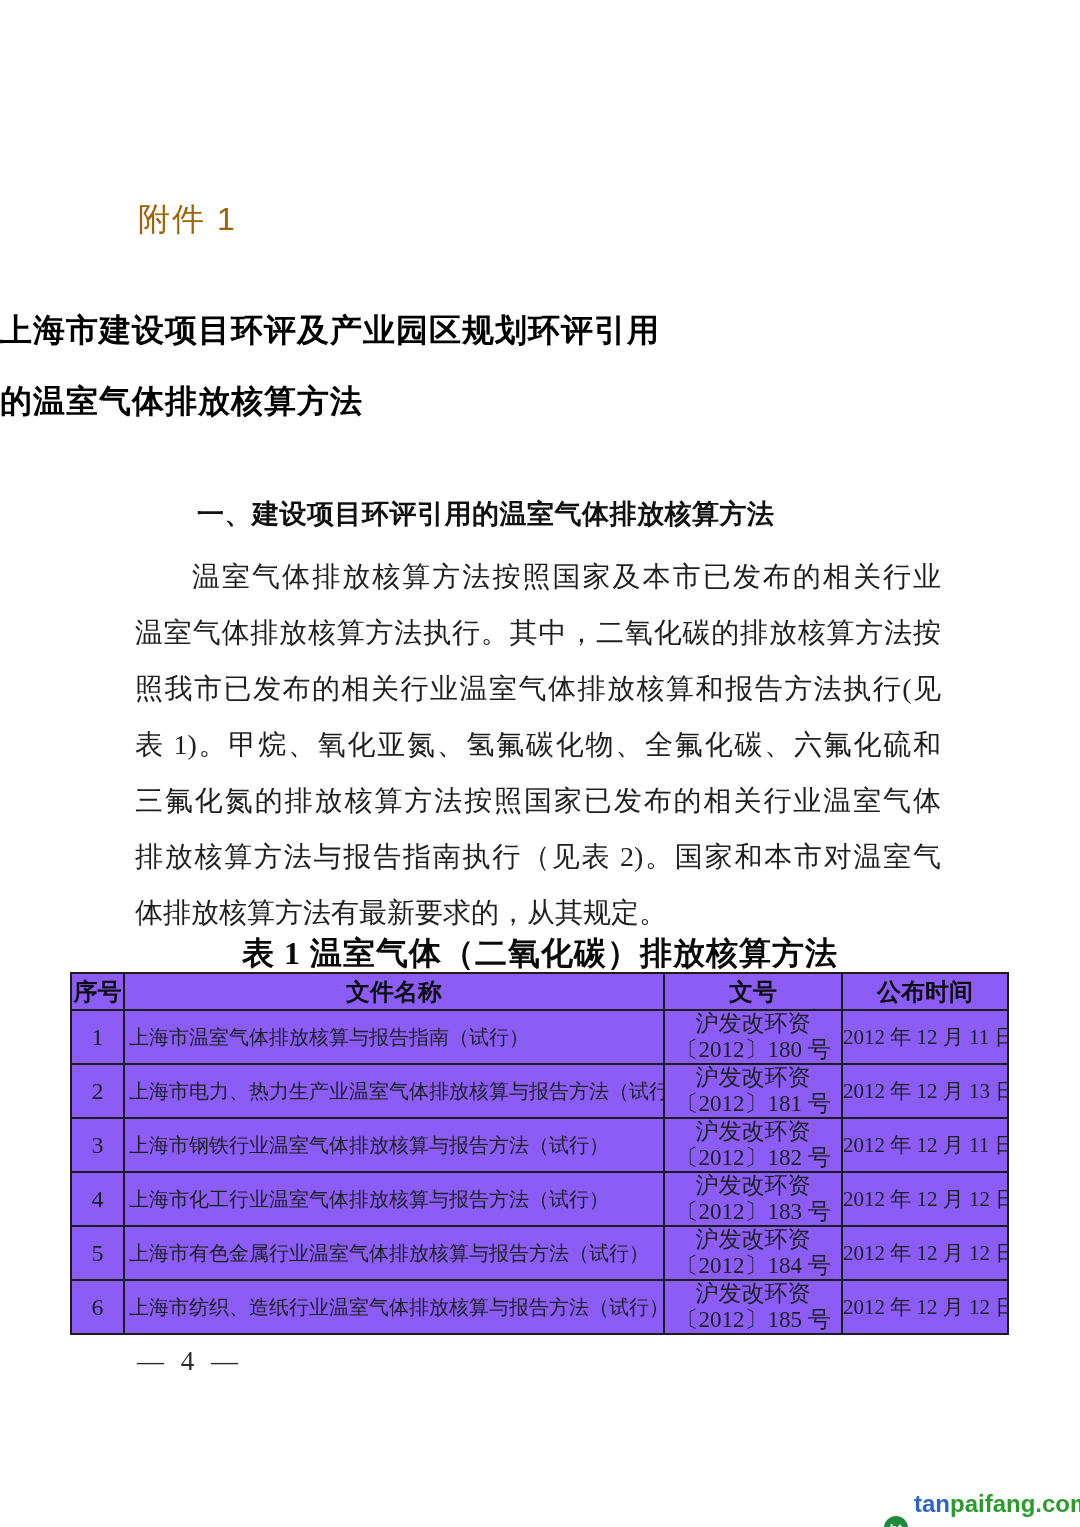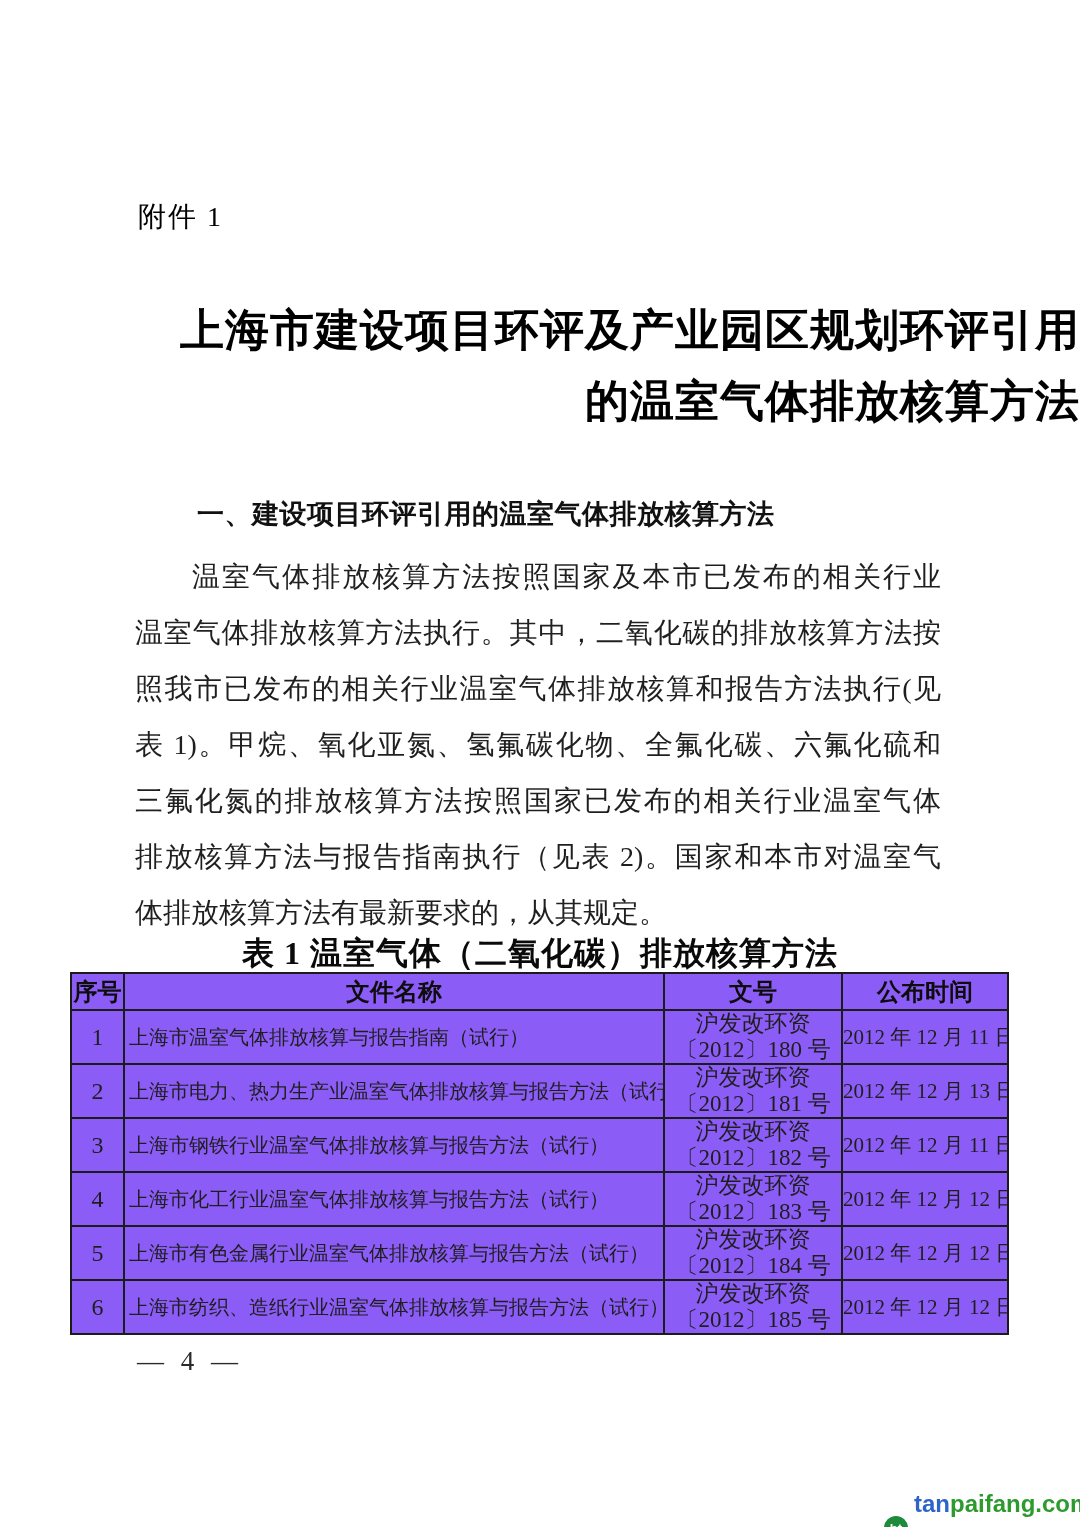--- a/index.html
+++ b/index.html
@@ -4,27 +4,27 @@
 <style>
   * { margin:0; padding:0; box-sizing:border-box; }
   html,body { background:#ffffff; }
   .page {
     position:relative; width:1080px; height:1527px;
     background:#ffffff; color:#1c1c1c; overflow:hidden;
     font-family:"Liberation Serif", serif;
   }
   .attachment {
     position:absolute; left:138px; top:198px;
-    font-family:Liberation Serif, serif;
-    font-size:28px; color:#000000; letter-spacing:2px;
+    font-family:Liberation Sans, sans-serif;
+    font-size:32px; color:#a16207; letter-spacing:2px;
   }
   .doc-title {
     position:absolute; left:0; top:295px; width:1080px;
-    text-align:right; font-weight:700; color:#000;
-    font-size:44px; line-height:71px; letter-spacing:1px;
+    text-align:left; font-weight:700; color:#000;
+    font-size:32px; line-height:71px; letter-spacing:1px;
     font-family:"Liberation Serif", serif;
   }
   .section-heading {
     position:absolute; left:197px; top:496px;
     font-family:"Liberation Sans", sans-serif;
     font-weight:700; font-size:27px; color:#111; letter-spacing:0.5px;
   }
   .body-para {
     position:absolute; left:135px; top:549px; width:806px;
     font-size:28px; color:#1f1f1f;

